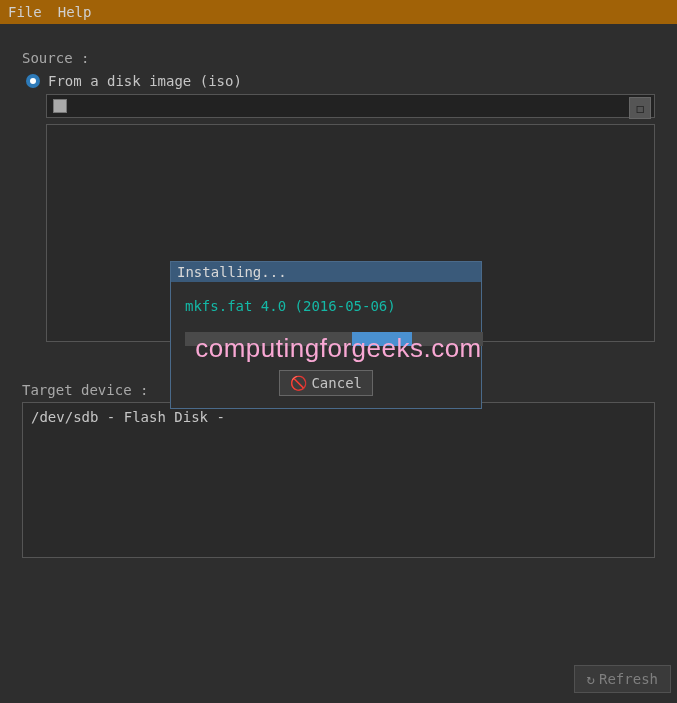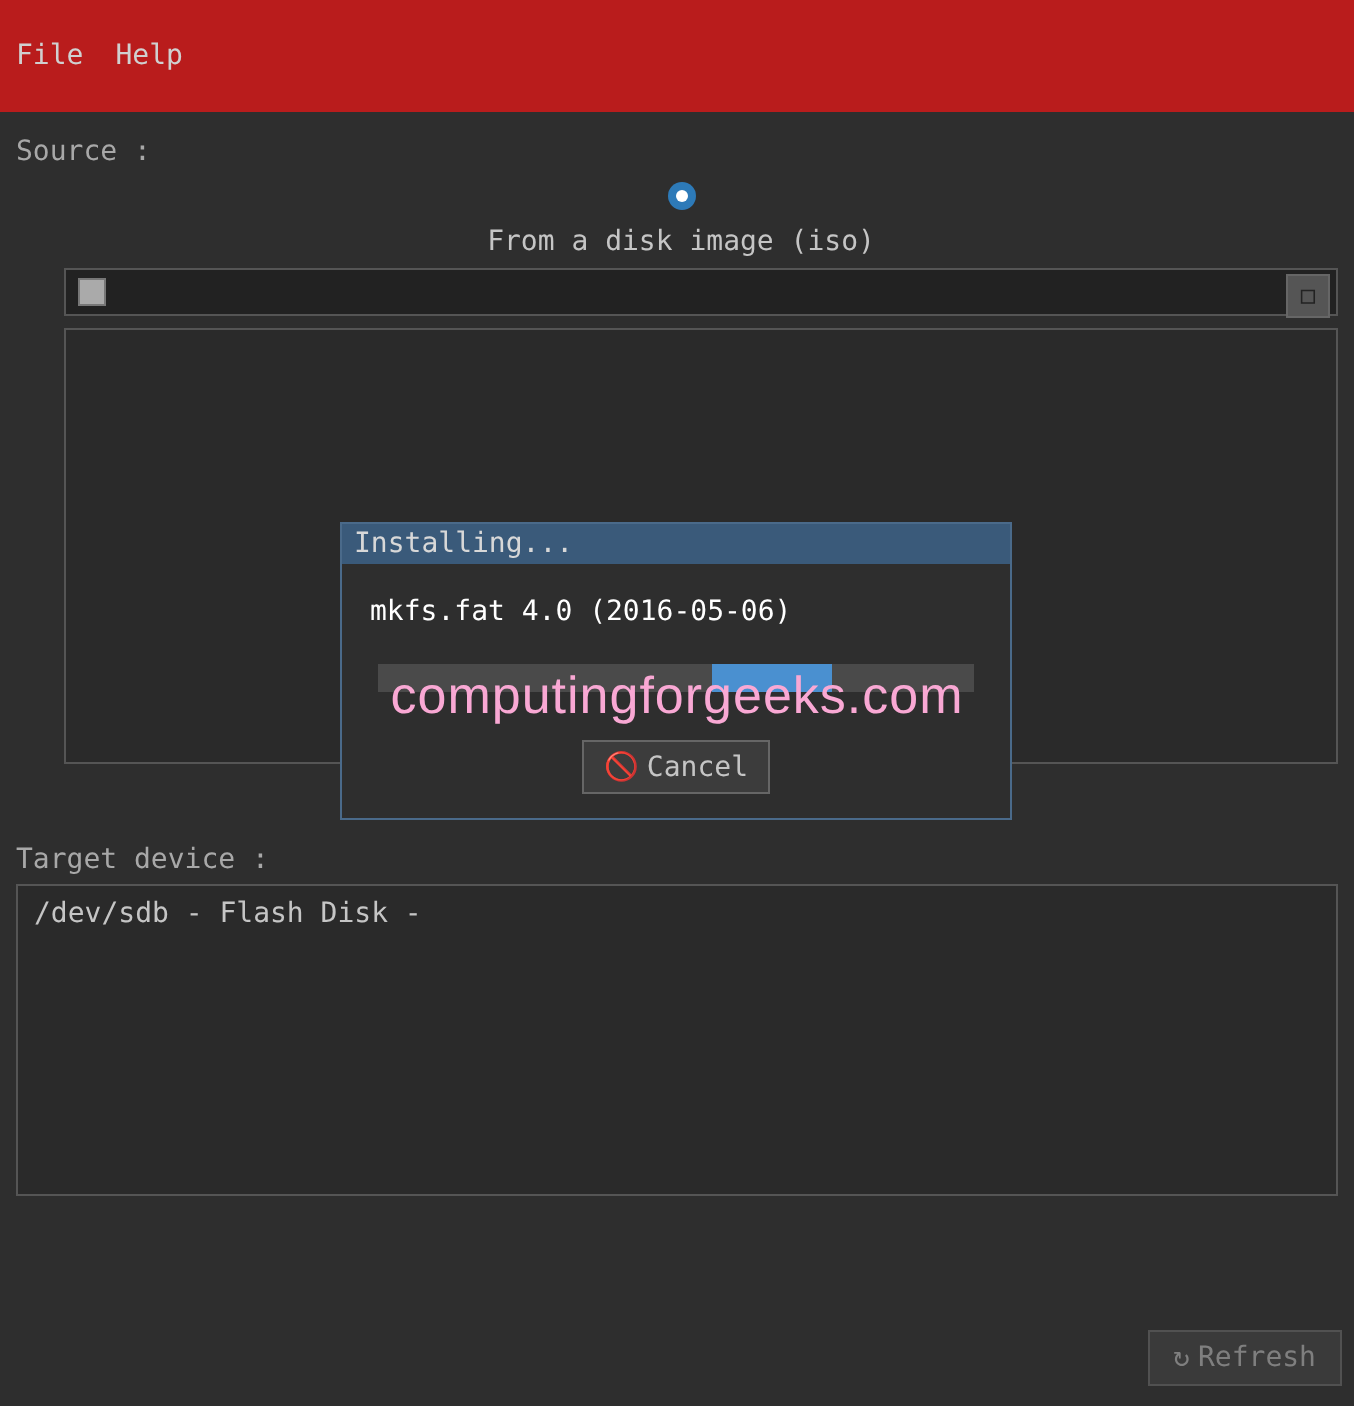--- a/index.html
+++ b/index.html
@@ -6,33 +6,32 @@
   body {
     width: 677px; height: 703px;
     background: #2e2e2e;
     font-family: monospace;
     font-size: 14px;
     color: #c5c5c5;
     position: relative;
     overflow: hidden;
   }
   .menubar {
-    background: #b91c1c;
-    padding: 20px 8px;
+    background: #a16207;
+    padding: 4px 8px;
     display: flex;
     gap: 16px;
     color: #d0d0d0;
   }
   .menubar span { cursor: default; }
-  .content { padding: 8px; }
+  .content { padding: 22px; }
   .label { color: #a8a8a8; margin: 4px 0; }
   .radio-row {
     display: flex; align-items: center; gap: 8px;
     padding: 3px 0 3px 4px;
-    flex-direction: column;
   }
   .radio {
     width: 14px; height: 14px; border-radius: 50%;
     background: #5a5a5a; position: relative; flex-shrink: 0;
   }
   .radio.selected { background: #2d7ab8; }
   .radio.selected::after {
     content: ""; position: absolute; width: 6px; height: 6px;
     background: #fff; border-radius: 50%;
     top: 4px; left: 4px;
@@ -79,30 +78,30 @@
     background: #3c3c3c; border: 1px solid #555;
     padding: 5px 12px; color: #888;
     display: flex; align-items: center; gap: 4px;
     font-family: monospace; font-size: 14px;
   }
   .btn.disabled { opacity: 0.9; color: #888; }
   .refresh-icon { display: inline-block; }
   .dialog {
     position: absolute;
     left: 170px; top: 261px;
-    width: 336px;
+    width: 312px;
     background: #2e2e2e;
     border: 1px solid #4a6a8a;
   }
   .dialog-title {
     background: #3a5a7a; color: #d8d8d8;
     padding: 2px 6px;
   }
   .dialog-body { padding: 16px 14px 12px 14px; }
-  .dialog-msg { color: #ffffff; margin-bottom: 18px; }
+  .dialog-msg { color: #14b8a6; margin-bottom: 18px; }
   .progress {
     width: 298px; height: 14px;
     background: #4a4a4a; position: relative;
     margin: 0 auto 24px auto;
   }
   .progress-fill {
     position: absolute; left: 0; top: 0; bottom: 0;
     width: 60px; background: #4a90d0;
     left: 167px;
   }

